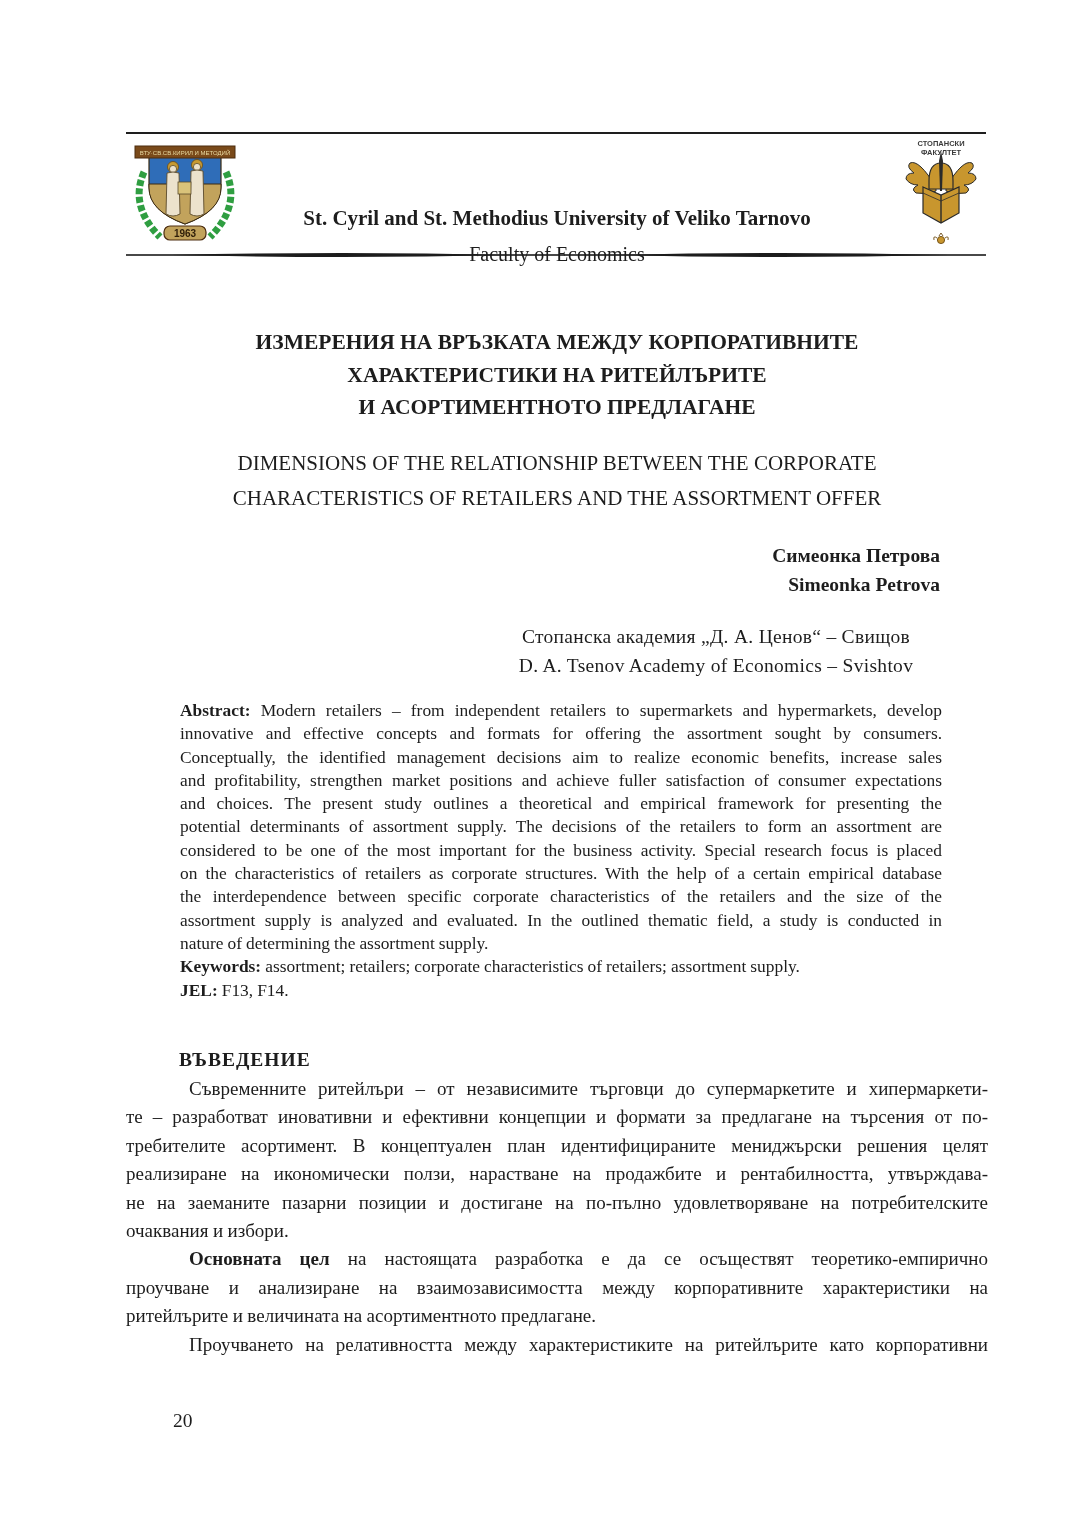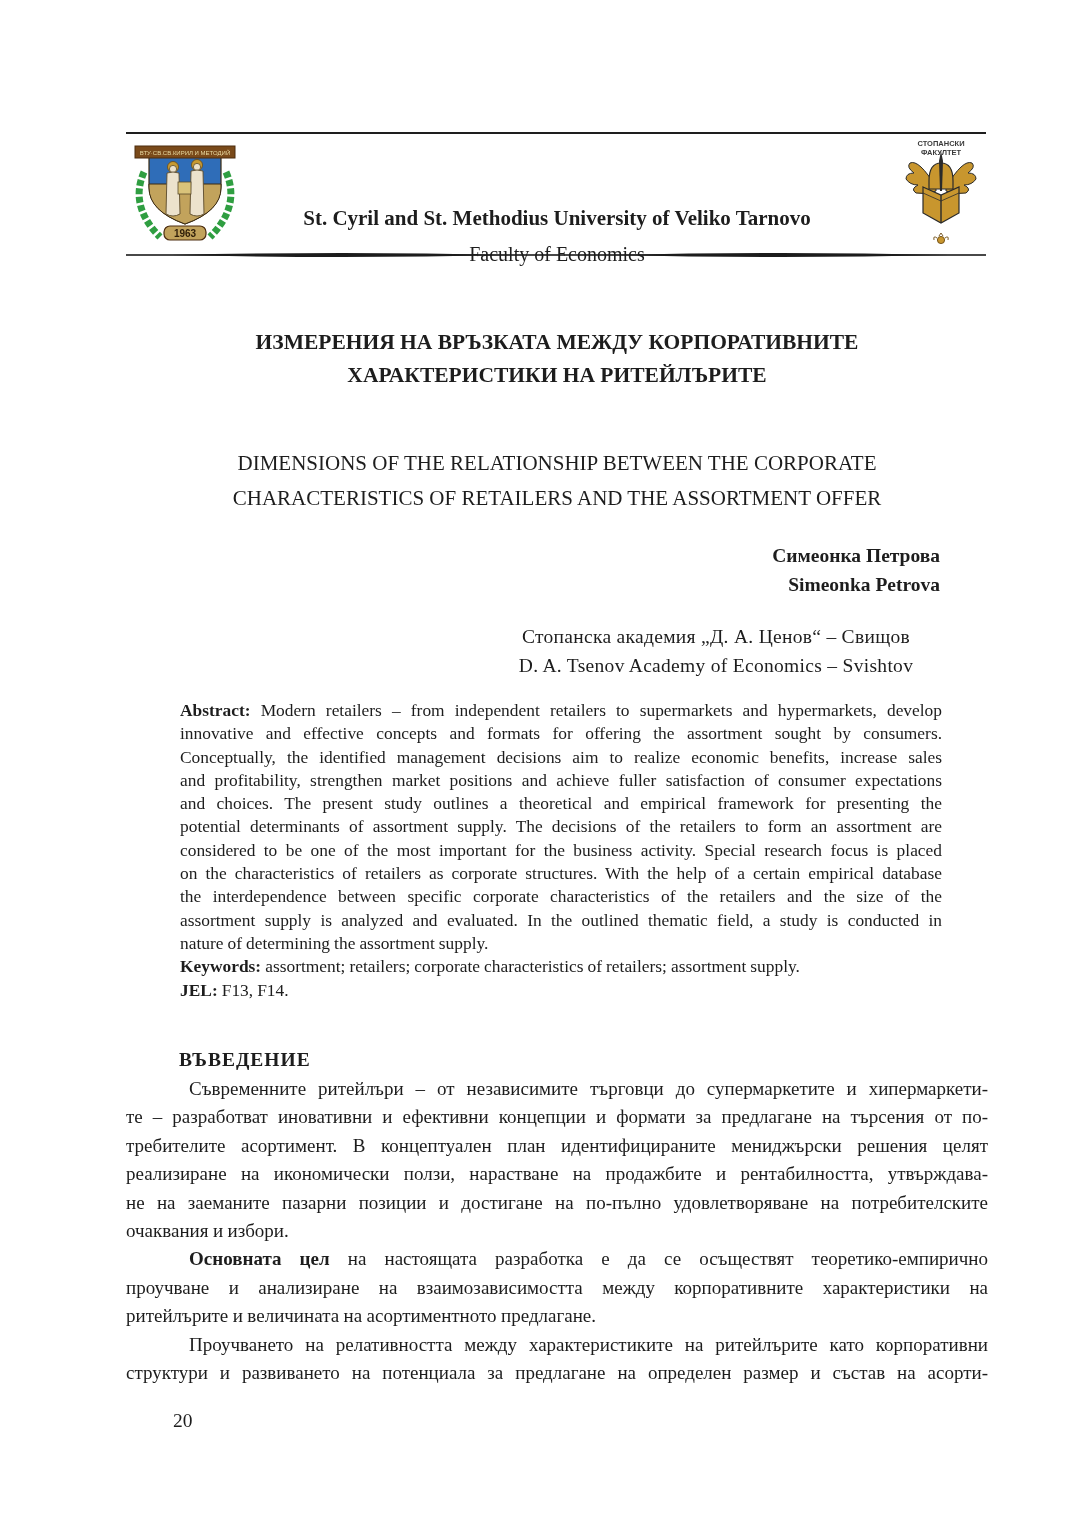--- a/index.html
+++ b/index.html
@@ -102,20 +102,21 @@
 
   <svg class="abs rule-bottom" viewBox="0 0 860 10" preserveAspectRatio="none">
     <rect x="0" y="4.2" width="860" height="1.6" fill="#1c1c1c"></rect>
     <path d="M46 5 Q216 1 386 5 Q216 9 46 5 Z" fill="#1c1c1c"></path>
     <path d="M488 5 Q655 1 822 5 Q655 9 488 5 Z" fill="#1c1c1c"></path>
   </svg>
 
   <div class="abs title-bg center">
       <div class="tline">ИЗМЕРЕНИЯ НА ВРЪЗКАТА МЕЖДУ КОРПОРАТИВНИТЕ</div>
       <div class="tline">ХАРАКТЕРИСТИКИ НА РИТЕЙЛЪРИТЕ</div>
+      <div class="tline">И АСОРТИМЕНТНОТО ПРЕДЛАГАНЕ</div>
     </div>
   <div class="abs title-en center">
       <div class="tline">DIMENSIONS OF THE RELATIONSHIP BETWEEN THE CORPORATE</div>
       <div class="tline">CHARACTERISTICS OF RETAILERS AND THE ASSORTMENT OFFER</div>
     </div>
 
   <div class="abs authors">
     <div>Симеонка Петрова</div>
     <div>Simeonka Petrova</div>
   </div>
@@ -152,19 +153,18 @@
         <div class="tline">не на заеманите пазарни позиции и достигане на по-пълно удовлетворяване на потребителските</div>
         <div class="tline short">очаквания и избори.</div>
       </div>
     <div class="para italic">
         <div class="tline"><b>Основната цел</b> на настоящата разработка е да се осъществят теоретико-емпирично</div>
         <div class="tline">проучване и анализиране на взаимозависимостта между корпоративните характеристики на</div>
         <div class="tline short">ритейлърите и величината на асортиментното предлагане.</div>
       </div>
     <div class="para">
         <div class="tline">Проучването на релативността между характеристиките на ритейлърите като корпоративни</div>
-        <div class="tline">структури и развиването на потенциала за предлагане на определен размер и състав на асорти-</div>
       </div>
   </div>
 
   <div class="abs page-number">20</div>
 
 </div>
 
 </body></html>

